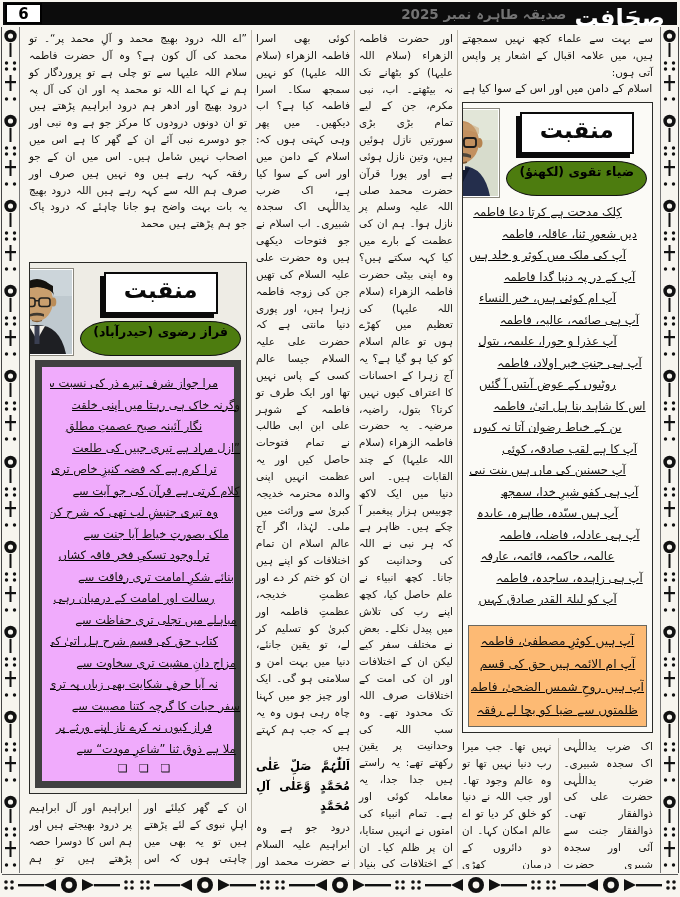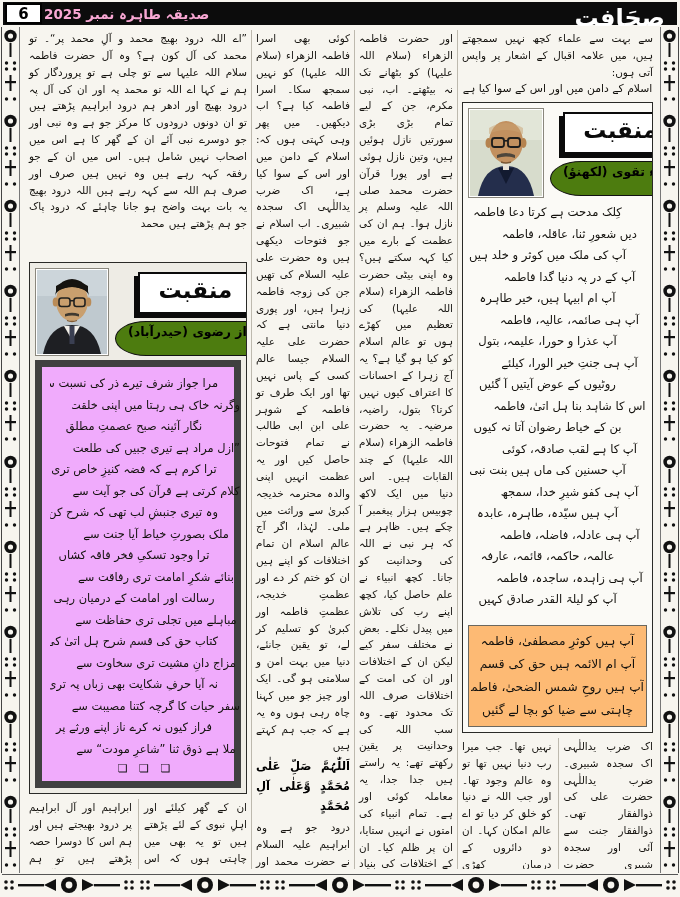--- a/index.html
+++ b/index.html
@@ -3,21 +3,21 @@
 <meta charset="utf-8">
 <style>
   * { margin:0; padding:0; box-sizing:border-box; }
   html,body { background:#e8e6df; }
   body { font-family:"DejaVu Sans", sans-serif; }
   .page { position:relative; width:680px; height:897px; background:#f7f5ef; overflow:hidden; margin:0 auto; direction:rtl; }
 
   
   .topbar { position:absolute; top:2px; left:3px; right:3px; height:23px; background:#0c0c0c; display:flex; flex-direction:row-reverse; align-items:center; }
   .pagenum-box { background:#ffffff; border:2.5px solid #000; height:21px; min-width:37px; margin:0 2px; display:flex; align-items:center; justify-content:center; font-weight:bold; font-size:15px; color:#000; }
-  .edition-title { flex:1; text-align:left; color:#f9a8d4; font-weight:bold; font-size:13.5px; letter-spacing:.5px; padding-top:1px; }
+  .edition-title { flex:1; text-align:right; color:#737373; font-weight:bold; font-size:13.5px; letter-spacing:.5px; padding-top:1px; }
   .masthead { color:#fff; font-weight:bold; font-size:24px; padding:12px 12px 3px 8px; }
 
   
   .vborder { position:absolute; top:27px; bottom:24px; width:19px; display:flex; flex-direction:column; justify-content:space-between; align-items:center; overflow:hidden; }
   .vborder.left  { left:1px;  border-left:1px solid #444; border-right:1px solid #777; }
   .vborder.right { right:1px; border-right:1px solid #444; border-left:1px solid #777; }
   .hborder { position:absolute; left:2px; right:2px; bottom:3px; height:20px; display:flex; justify-content:space-between; align-items:center; overflow:hidden; border-top:1px solid #555; background:#f7f5ef; }
 
   
   .content { position:absolute; top:27px; left:21px; right:21px; bottom:25px; display:flex; direction:rtl; padding:3px 2px; overflow:hidden; }
@@ -27,27 +27,27 @@
   .col-d { width:199px; }
   .col-c { width:103px; }
   .col-b { width:103px; }
   .col-a { width:227px; }
 
   .bt { font-size:10.4px; line-height:1.62; text-align:justify; text-align-last:right; color:#15130f; word-spacing:1px; }
   .bold-block { font-weight:bold; font-size:11.6px; line-height:1.7; text-align:justify; text-align-last:right; margin:3px 0; }
 
   
   .mq-box { border:1.5px solid #2a2a27; background:#fbfaf6; padding:5px; margin:4px 0; overflow:hidden; }
-  .mq-head { display:flex; direction:rtl; gap:6px; align-items:flex-start; margin-bottom:4px;justify-content:flex-end; }
+  .mq-head { display:flex; direction:rtl; gap:6px; align-items:flex-start; margin-bottom:4px; }
   .mq-titlewrap { flex:1; display:flex; flex-direction:column; align-items:center; gap:7px; padding-top:4px; }
   .mq-title { background:#fff; border:2.5px solid #0a0a0a; box-shadow:-4px 4px 0 0 #0a0a0a; padding:2px 18px 7px 18px; font-weight:bold; font-size:23px; line-height:1.25; color:#0a0a0a; }
   .mq-author { border:1.5px solid #111; border-radius:50px / 28px; padding:2px 12px 16px 12px; font-weight:bold; font-size:12.5px; background:#4d7c0f; white-space:nowrap; }
   .photo-frame { border:1px solid #8a877d; background:#fff; padding:1px; flex:none; }
 
-  .poem { direction:rtl; }
+  .poem { direction:rtl;text-decoration:underline; }
   .poem > div { white-space:nowrap; overflow:hidden; text-align:center; color:#14120e; }
   .poem-d > div { font-size:11.6px; line-height:21.5px; }
   .poem-d > div:nth-child(odd)  { transform:translateX(-10px); }
   .poem-d > div:nth-child(even) { transform:translateX(12px); }
   .gray-panel { background:#fdba74; border:1px solid #6b685f; margin-top:14px; padding:4px 2px; }
   .gray-panel > div { font-size:12.2px; line-height:23px; }
 
   .poem-a-wrap { background:#f0abfc; border:7px solid #404040; padding:6px 4px 3px 20px; }
   .poem-a > div { font-size:11.4px; line-height:21.5px; }
   .poem-a > div:nth-child(odd)  { transform:translateX(-12px); }
@@ -451,42 +451,42 @@
               <path d="M31 52 Q36 54 41 52" stroke="#7a5531" stroke-width="1.4" fill="none"></path>
             </svg>
           </div>
         </div>
 
         <div class="poem poem-d">
             <div>کِلک مدحت ہے کرتا دعا فاطمہ</div>
             <div>دیں شعورِ ثنا، عاقلہ، فاطمہ</div>
             <div>آپ کی ملک میں کوثر و خلد ہیں</div>
             <div>آپ کے در پہ دنیا گدا فاطمہ</div>
-            <div>آپ ام ابیہا ہیں، خیر طاہرہ</div>
+            <div>آپ ام کوئی ہیں، خیر النساء</div>
             <div>آپ ہی صائمہ، عالیہ، فاطمہ</div>
             <div>آپ عذرا و حورا، علیمہ، بتول</div>
-            <div>آپ ہی جنتِ خیر الورا، کیلئے</div>
+            <div>آپ ہی جنتِ خیر اولاد، فاطمہ</div>
             <div>روٹیوں کے عوض آیتیں آ گئیں</div>
             <div>اس کا شاہد بنا ہل اتیٰ، فاطمہ</div>
             <div>بن کے خیاط رضوان آتا نہ کیوں</div>
             <div>آپ کا ہے لقب صادقہ، کوئی</div>
             <div>آپ حسنین کی ماں ہیں بنت نبی</div>
             <div>آپ ہی کفو شیرِ خدا، سمجھ</div>
             <div>آپ ہیں سیّدہ، طاہرہ، عابدہ</div>
             <div>آپ ہی عادلہ، فاضلہ، فاطمہ</div>
             <div>عالمہ، حاکمہ، قائمہ، عارفہ</div>
             <div>آپ ہی زاہدہ، ساجدہ، فاطمہ</div>
             <div>آپ کو لیلۃ القدر صادق کہیں</div>
           </div>
 
         <div class="poem gray-panel">
             <div>آپ ہیں کوثرِ مصطفیٰ، فاطمہ</div>
             <div>آپ ام الائمہ ہیں حق کی قسم</div>
             <div>آپ ہیں روحِ شمس الضحیٰ، فاطمہ</div>
-            <div>چاہتی سے ضیا کو بچا لے گئیں</div>
+            <div>ظلمتوں سے ضیا کو بچا لے رفقہ</div>
           </div>
       </div>
 
       <div class="subcols" style="height:140px;">
         <div class="sc bt">اک ضرب یداللٰہی اک سجدہ شبیری۔ ضرب یداللٰہی حضرت علی کی ذوالفقار تھی۔ ذوالفقار جنت سے آئی اور سجدہ شبیری حضرت فاطمہ کی اولاد سے پیدا ہوا۔ لہٰذا، اگر آپ حضرت فاطمہ الزھراء (سلام اللہ علیہا) کے احسانات پر غور کریں تو، بہت سے ہیں۔ اک بی بی پنجتن میں کھڑی ہیں، اک اکی پاکیزہ ماں، اور</div>
         <div class="sc bt">نہیں تھا۔ جب میرا رب دنیا نہیں تھا تو وہ عالم وجود تھا۔ اور جب اللہ نے دنیا کو خلق کر دیا تو اے عالم امکان کہا۔ ان دو دائروں کے درمیان کھڑی فاطمہ الزھراء (سلام اللہ علیہا) کی پیکر ہیں، مجسم صدیقہ ہیں۔ پیارے نبی کریم صلی اللہ علیہ وسلم بھی اپنی بیٹی کو دیکھتے تو کھڑے</div>
       </div>
     </div>
 
     <div class="col col-c">

